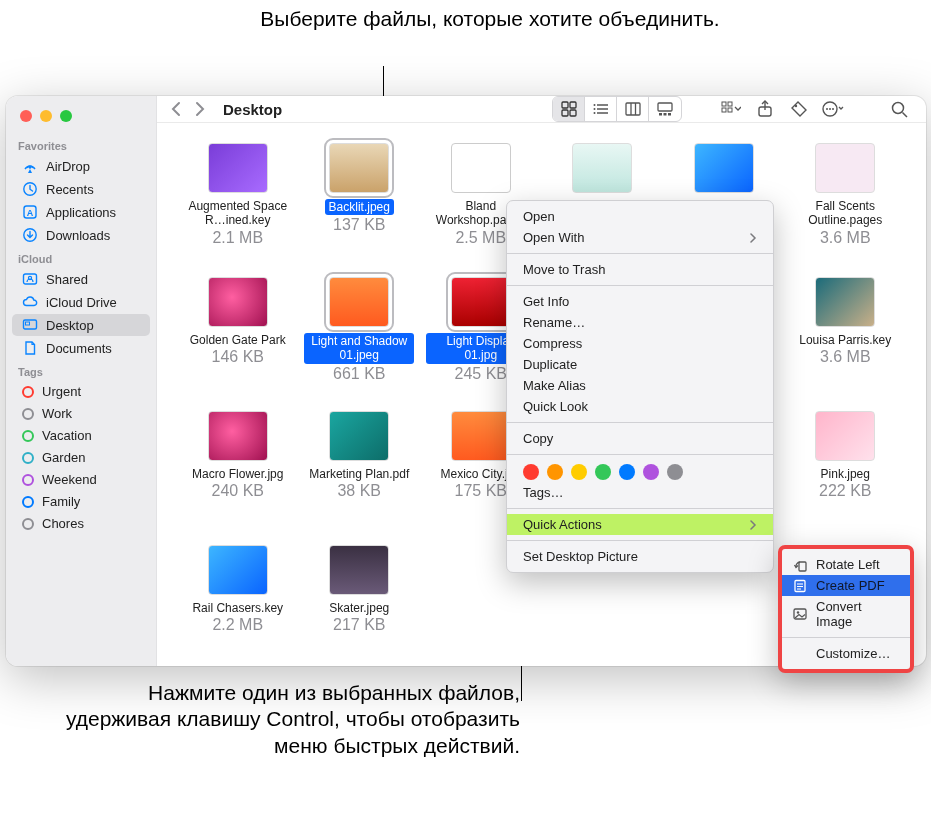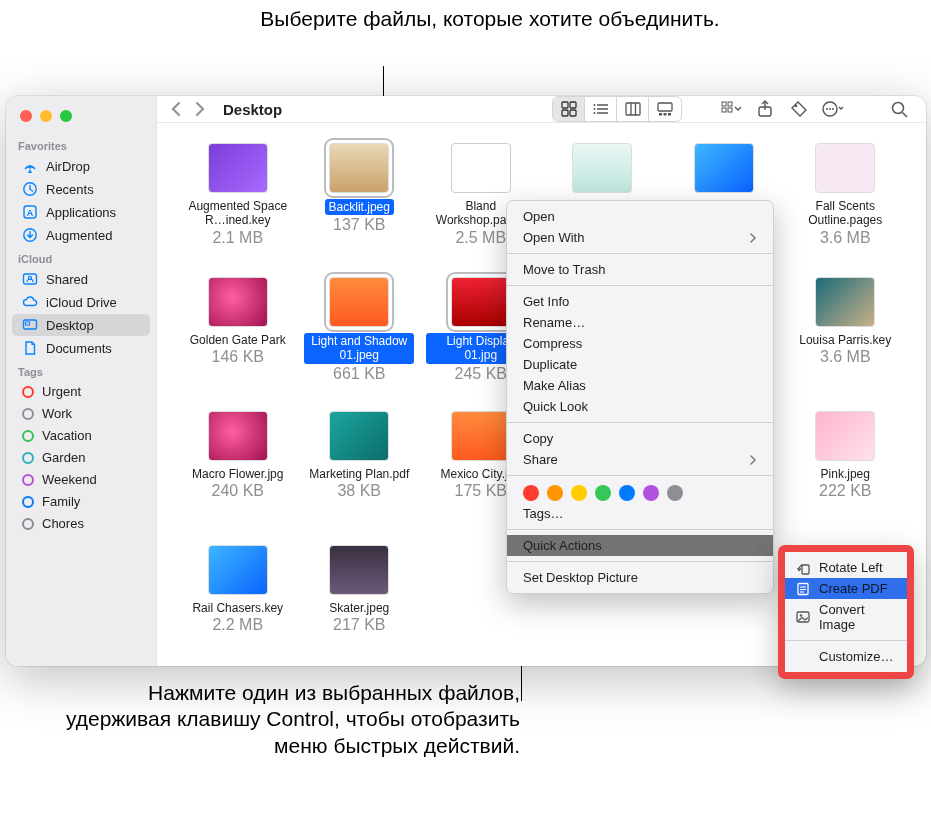--- a/index.html
+++ b/index.html
@@ -121,31 +121,31 @@
     border-radius: 7px;
     box-shadow: 0 10px 30px rgba(0,0,0,0.25);
     padding: 5px 0;
     font-size: 13px;
     z-index: 50;
   }
   .menu-item {
     padding: 3px 16px;
     display:flex; justify-content:space-between; align-items:center;
   }
-  .menu-item.highlight { background:#737373; }
+  .menu-item.highlight { background:#bef264; }
   .menu-sep { height:1px; background:#d0d0d4; margin:5px 0; }
   .menu .chevron { color:#7a7a7e; font-size: 13px; }
   .tag-row { display:flex; gap:8px; padding:4px 16px 2px; }
   .tag-circle { width:16px; height:16px; border-radius:50%; }
   .submenu {
     position: absolute;
     top: 545px; left: 778px;
     width: 136px;
     background:#f4f4f6;
-    border:7px solid #ef4444;
+    border:4px solid #ef4444;
     border-radius:7px;
     box-shadow: 0 10px 30px rgba(0,0,0,0.25);
     padding: 5px 0;
     font-size: 13px;
     z-index: 60;
   }
   .sub-item { padding:3px 10px; display:flex; align-items:center; gap:8px;}
   .sub-item.highlight { background:#2f6fec; color:#0f172a; }
   .sub-icon { width:16px; height:14px; display:inline-block; }
   
@@ -213,21 +213,21 @@
           </span>
           <span>Applications</span>
         </div>
         <div class="side-item">
           <span class="side-icon">
             <svg viewBox="0 0 16 16">
               <circle cx="8" cy="8" r="6.2" fill="none" stroke="#0a84ff" stroke-width="1.4"></circle>
               <path d="M8 4.5 V10 M5.5 8 L8 10.5 L10.5 8" fill="none" stroke="#0a84ff" stroke-width="1.4" stroke-linecap="round"></path>
             </svg>
           </span>
-          <span>Augmented</span>
+          <span>Downloads</span>
         </div>
       </div>
 
     <div class="side-heading">iCloud</div>
     <div id="side-icloud">
         <div class="side-item">
           <span class="side-icon">
             <svg viewBox="0 0 16 16">
               <rect x="1.5" y="3" width="13" height="10" rx="2" fill="none" stroke="#0a84ff" stroke-width="1.4"></rect>
               <circle cx="8" cy="7" r="1.6" fill="none" stroke="#0a84ff" stroke-width="1.2"></circle>
@@ -505,28 +505,20 @@
     <div class="menu-item">
       <span>Make Alias</span>
     </div>
     <div class="menu-item">
       <span>Quick Look</span>
     </div>
     <div class="menu-sep"></div>
     <div class="menu-item">
       <span>Copy</span>
     </div>
-    <div class="menu-item">
-      <span>Share</span>
-      <span class="chevron">
-        <svg width="8" height="10" viewBox="0 0 8 10">
-          <path d="M2 1 L6 5 L2 9" fill="none" stroke="#7a7a7e" stroke-width="1.5" stroke-linecap="round"></path>
-        </svg>
-      </span>
-    </div>
     <div class="menu-sep"></div>
     <div class="tag-row">
       <span class="tag-circle" style="background: rgb(255, 59, 48);"></span>
       <span class="tag-circle" style="background: rgb(255, 149, 0);"></span>
       <span class="tag-circle" style="background: rgb(255, 204, 0);"></span>
       <span class="tag-circle" style="background: rgb(52, 199, 89);"></span>
       <span class="tag-circle" style="background: rgb(0, 122, 255);"></span>
       <span class="tag-circle" style="background: rgb(175, 82, 222);"></span>
       <span class="tag-circle" style="background: rgb(142, 142, 147);"></span>
     </div>

